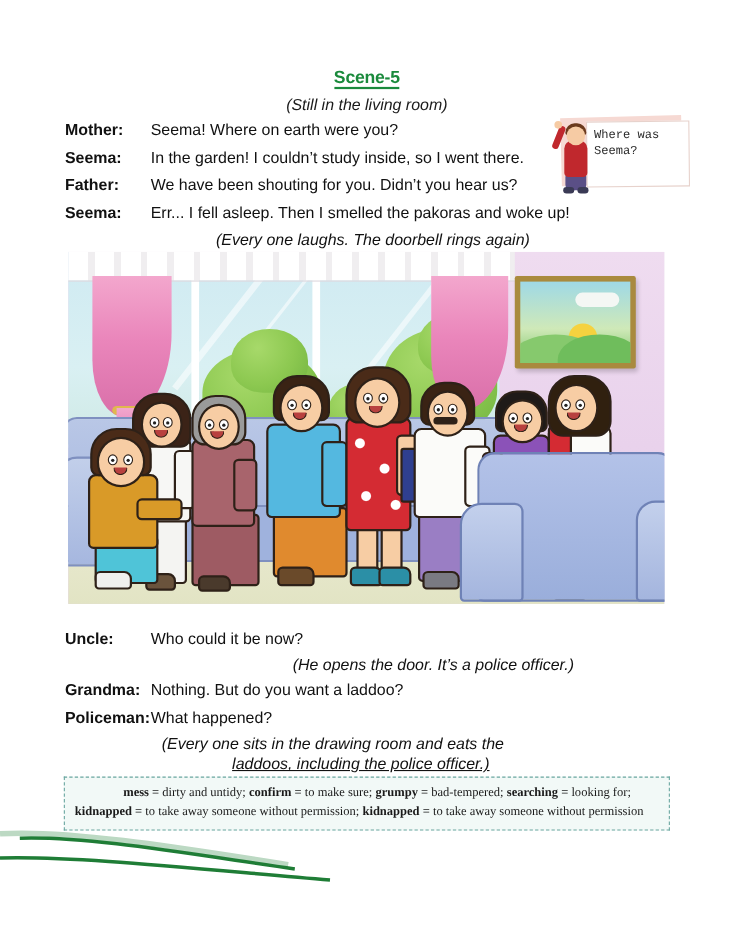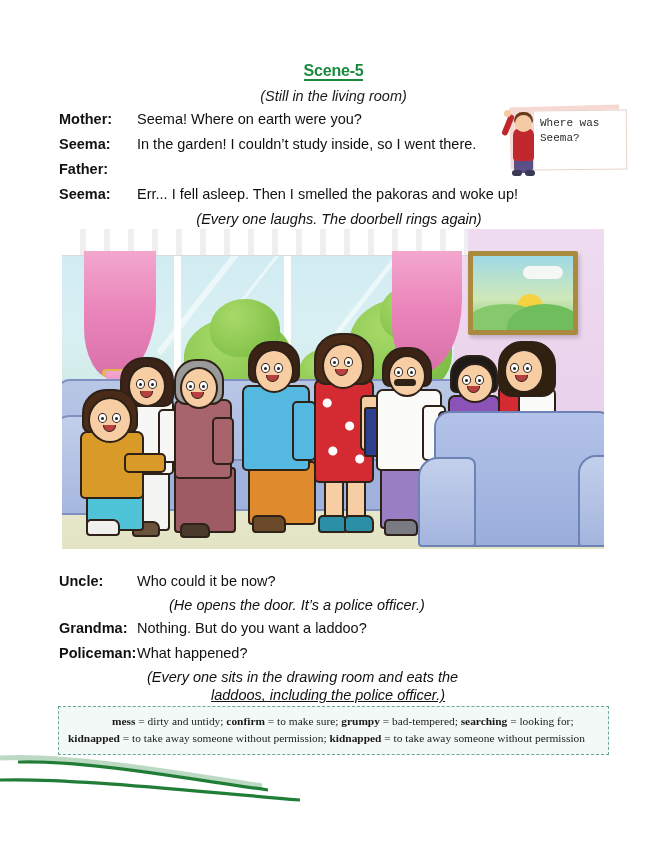--- a/index.html
+++ b/index.html
@@ -71,21 +71,21 @@
     font-size: 14.5px;
     color: #111111;
     text-align: center;
     margin: 2px 0 6px 0;
   }
   .stage-dir.indent-left {
     text-align: left;
     padding-left: 88px;
   }
   .stage-dir.indent-more {
-    text-align: left;
+    text-align: center;
     padding-left: 110px;
   }
   .stage-dir.indent-most {
     text-align: left;
     padding-left: 152px;
   }
 
   
   .note-wrap {
     position: absolute;
@@ -327,20 +327,21 @@
   <div class="dialogue-row">
     <div class="speaker">Mother:</div>
     <div class="line">Seema! Where on earth were you?</div>
   </div>
   <div class="dialogue-row">
     <div class="speaker">Seema:</div>
     <div class="line">In the garden! I couldn’t study inside, so I went there.</div>
   </div>
   <div class="dialogue-row">
     <div class="speaker">Father:</div>
+    <div class="line">We have been shouting for you. Didn’t you hear us?</div>
   </div>
   <div class="dialogue-row">
     <div class="speaker">Seema:</div>
     <div class="line">Err... I fell asleep.  Then I smelled the pakoras and woke up!</div>
   </div>
   <div class="stage-dir">(Every one laughs. The doorbell rings again)</div>
 </div>
 
 <div class="illustration">
   <div class="ill-wall"></div>

